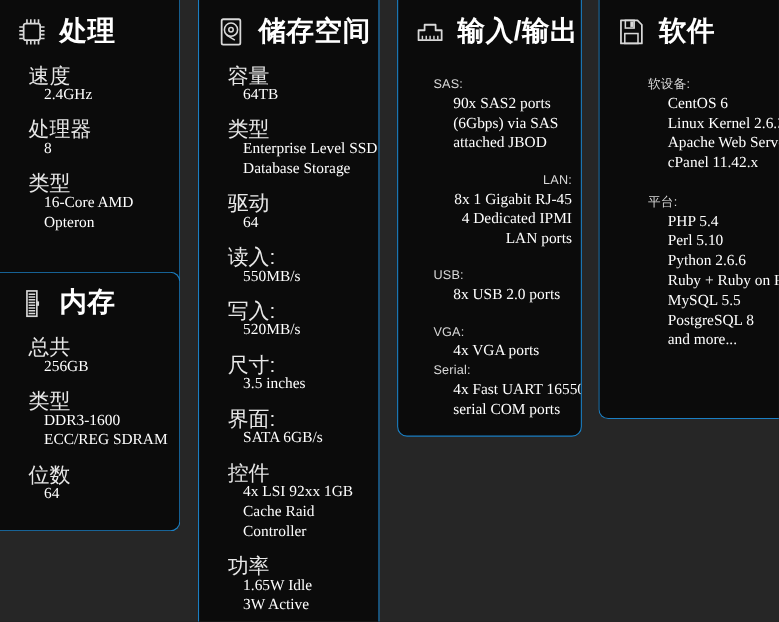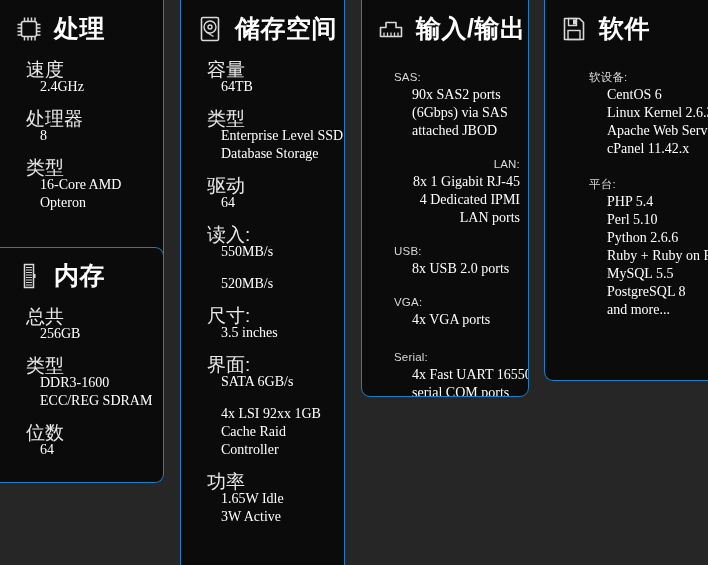--- a/index.html
+++ b/index.html
@@ -210,31 +210,33 @@
         </div>
         <div class="spec">
           <div class="spec-label">驱动</div>
           <div class="spec-value">64</div>
         </div>
         <div class="spec">
           <div class="spec-label">读入:</div>
           <div class="spec-value">550MB/s</div>
         </div>
         <div class="spec">
+          <div class="spec-label">写入:</div>
           <div class="spec-value">520MB/s</div>
         </div>
         <div class="spec">
           <div class="spec-label">尺寸:</div>
           <div class="spec-value">3.5 inches</div>
         </div>
         <div class="spec">
           <div class="spec-label">界面:</div>
           <div class="spec-value">SATA 6GB/s</div>
         </div>
         <div class="spec">
+          <div class="spec-label">控件</div>
           <div class="spec-value">4x LSI 92xx 1GB</div>
           <div class="spec-value">Cache Raid</div>
           <div class="spec-value">Controller</div>
         </div>
         <div class="spec">
           <div class="spec-label">功率</div>
           <div class="spec-value">1.65W Idle</div>
           <div class="spec-value">3W Active</div>
         </div>
       </div>
@@ -268,21 +270,21 @@
         <div class="spec" style="margin-bottom:16px;text-align:right;">
           <div class="spec-label small">LAN:</div>
           <div class="spec-value indent-lg">8x 1 Gigabit RJ-45</div>
           <div class="spec-value indent-lg">4 Dedicated IPMI</div>
           <div class="spec-value indent-lg">LAN ports</div>
         </div>
         <div class="spec" style="margin-bottom:16px;">
           <div class="spec-label small">USB:</div>
           <div class="spec-value indent-lg">8x USB 2.0 ports</div>
         </div>
-        <div class="spec" style="margin-bottom:20px;">
+        <div class="spec" style="margin-bottom:0;">
           <div class="spec-label small">VGA:</div>
           <div class="spec-value indent-lg">4x VGA ports</div>
         </div>
         <div class="spec">
           <div class="spec-label small">Serial:</div>
           <div class="spec-value indent-lg">4x Fast UART 16550</div>
           <div class="spec-value indent-lg">serial COM ports</div>
         </div>
       </div>
     </div>

